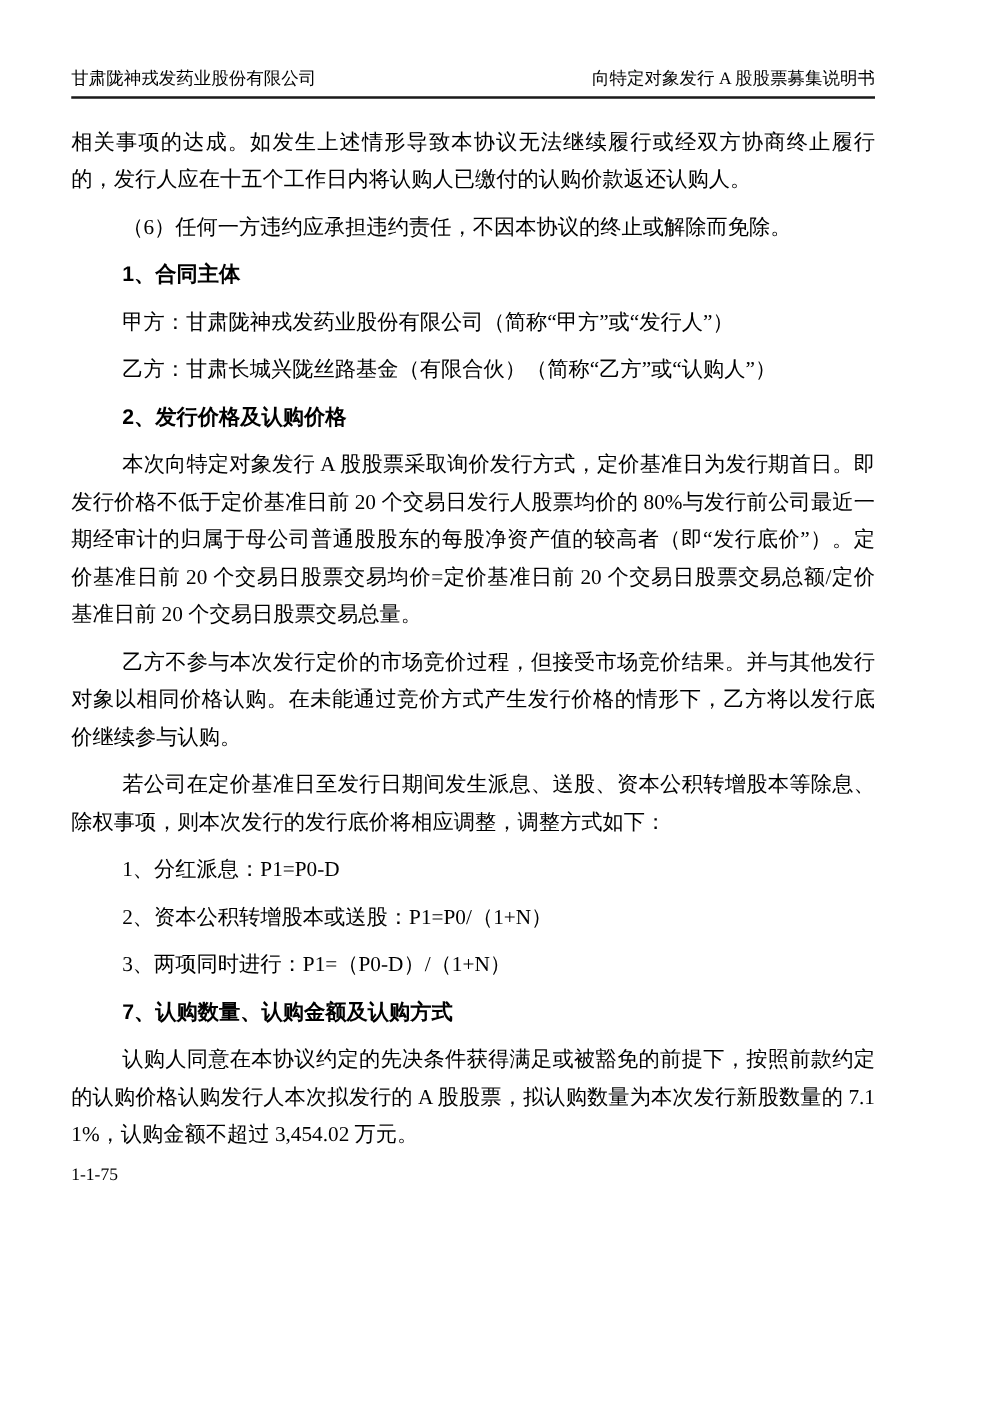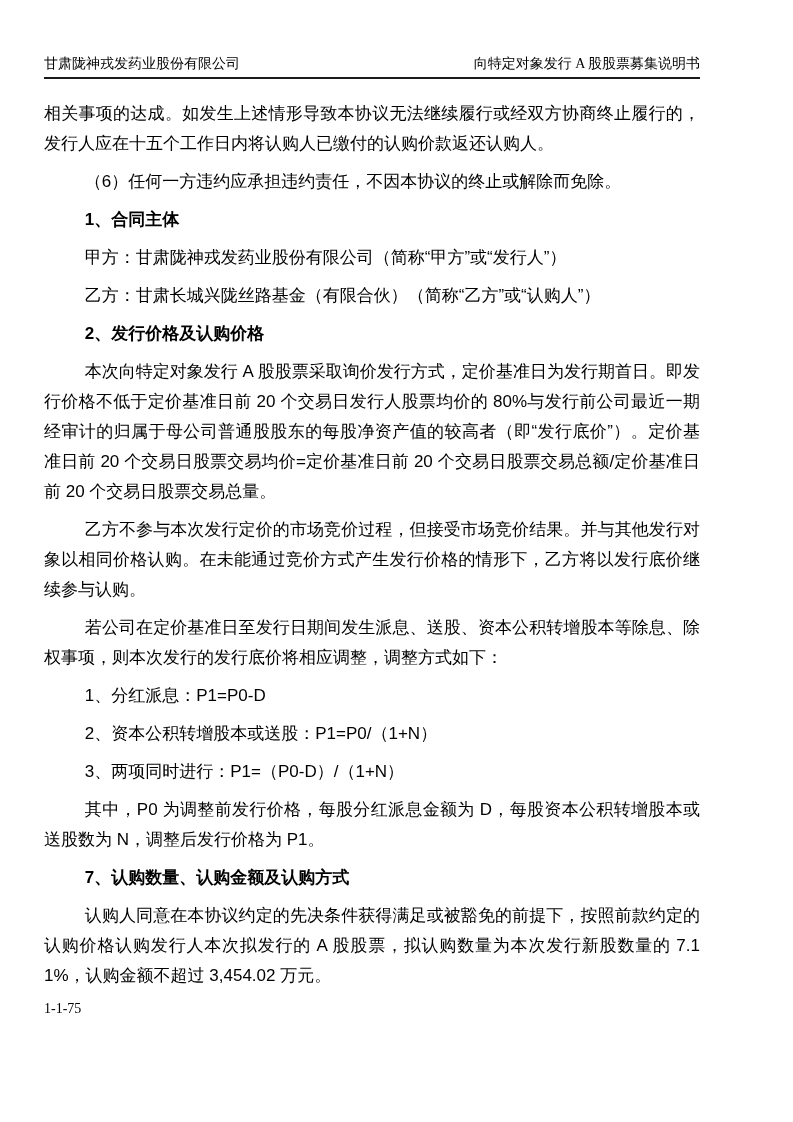--- a/index.html
+++ b/index.html
@@ -7,42 +7,42 @@
   body {
     width: 793px; height: 1122px;
     font-family: "Liberation Serif", "DejaVu Serif", serif;
     color: #000;
     position: relative;
     overflow: hidden;
   }
   .page {
     box-sizing: border-box;
     width: 793px; height: 1028px;
-    padding: 54px 93px 0 44px;
+    padding: 54px 93px 0 57px;
   }
   header.doc-header {
     display: flex;
     justify-content: space-between;
     align-items: baseline;
     font-size: 14px;
     line-height: 20px;
     padding-bottom: 3px;
     border-bottom: 2px solid #1a1a1a;
   }
   main.doc-body {
     padding-top: 20px;
   }
   .block {
     margin: 0 0 8px 0;
     font-size: 17px;
     line-height: 30px;
     text-align: justify;
     word-break: break-all;
   }
-  .para { font-family: Liberation Sans, sans-serif; font-weight: 400; }
+  .para { font-family: Liberation Serif, serif; font-weight: 400; }
   .para.indent { text-indent: 2.4em; }
   .heading {
     font-family: "Liberation Sans", "DejaVu Sans", sans-serif;
     font-weight: 700;
     text-indent: 2.4em;
     text-align: left;
   }
   footer.doc-footer {
     font-size: 14px;
     line-height: 20px;
@@ -65,21 +65,20 @@
       <p class="block heading">1、合同主体</p>
       <p class="block para indent">甲方：甘肃陇神戎发药业股份有限公司（简称“甲方”或“发行人”）</p>
       <p class="block para indent">乙方：甘肃长城兴陇丝路基金（有限合伙）（简称“乙方”或“认购人”）</p>
       <p class="block heading">2、发行价格及认购价格</p>
       <p class="block para indent">本次向特定对象发行 A 股股票采取询价发行方式，定价基准日为发行期首日。即发行价格不低于定价基准日前 20 个交易日发行人股票均价的 80%与发行前公司最近一期经审计的归属于母公司普通股股东的每股净资产值的较高者（即“发行底价”）。定价基准日前 20 个交易日股票交易均价=定价基准日前 20 个交易日股票交易总额/定价基准日前 20 个交易日股票交易总量。</p>
       <p class="block para indent">乙方不参与本次发行定价的市场竞价过程，但接受市场竞价结果。并与其他发行对象以相同价格认购。在未能通过竞价方式产生发行价格的情形下，乙方将以发行底价继续参与认购。</p>
       <p class="block para indent">若公司在定价基准日至发行日期间发生派息、送股、资本公积转增股本等除息、除权事项，则本次发行的发行底价将相应调整，调整方式如下：</p>
       <p class="block para indent">1、分红派息：P1=P0-D</p>
       <p class="block para indent">2、资本公积转增股本或送股：P1=P0/（1+N）</p>
       <p class="block para indent">3、两项同时进行：P1=（P0-D）/（1+N）</p>
-      <p class="block para indent">其中，P0 为调整前发行价格，每股分红派息金额为 D，每股资本公积转增股本或送股数为 N，调整后发行价格为 P1。</p>
       <p class="block heading">7、认购数量、认购金额及认购方式</p>
       <p class="block para indent">认购人同意在本协议约定的先决条件获得满足或被豁免的前提下，按照前款约定的认购价格认购发行人本次拟发行的 A 股股票，拟认购数量为本次发行新股数量的 7.11%，认购金额不超过 3,454.02 万元。</p>
     </main>
 
   <footer class="doc-footer">
     <span>1-1-75</span>
   </footer>
 
 </div>
 

